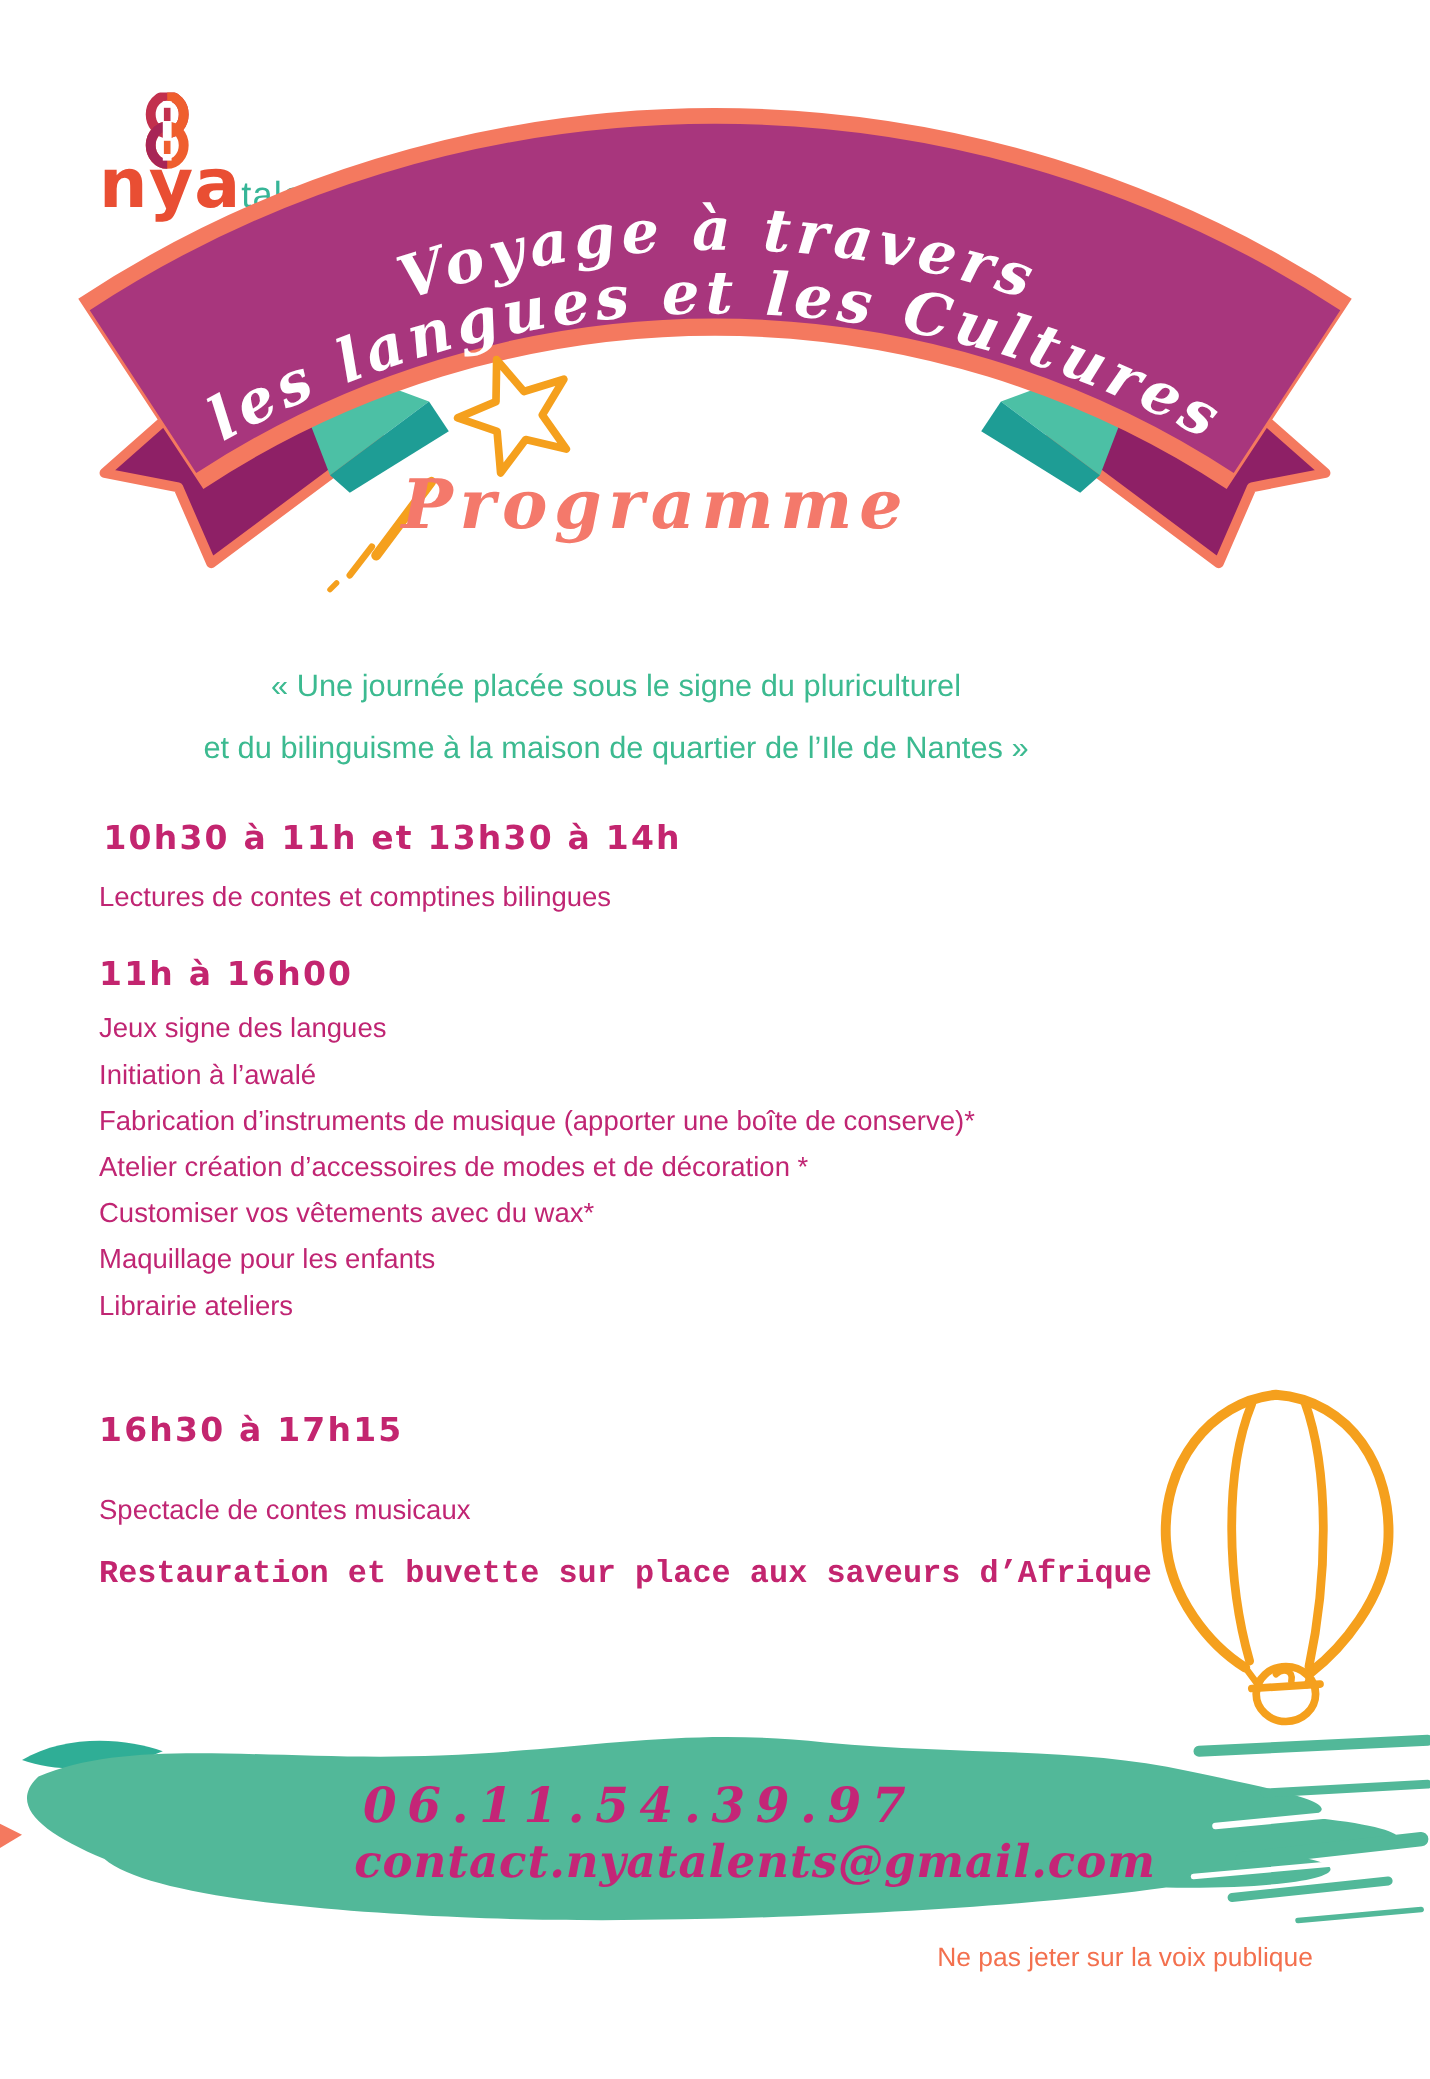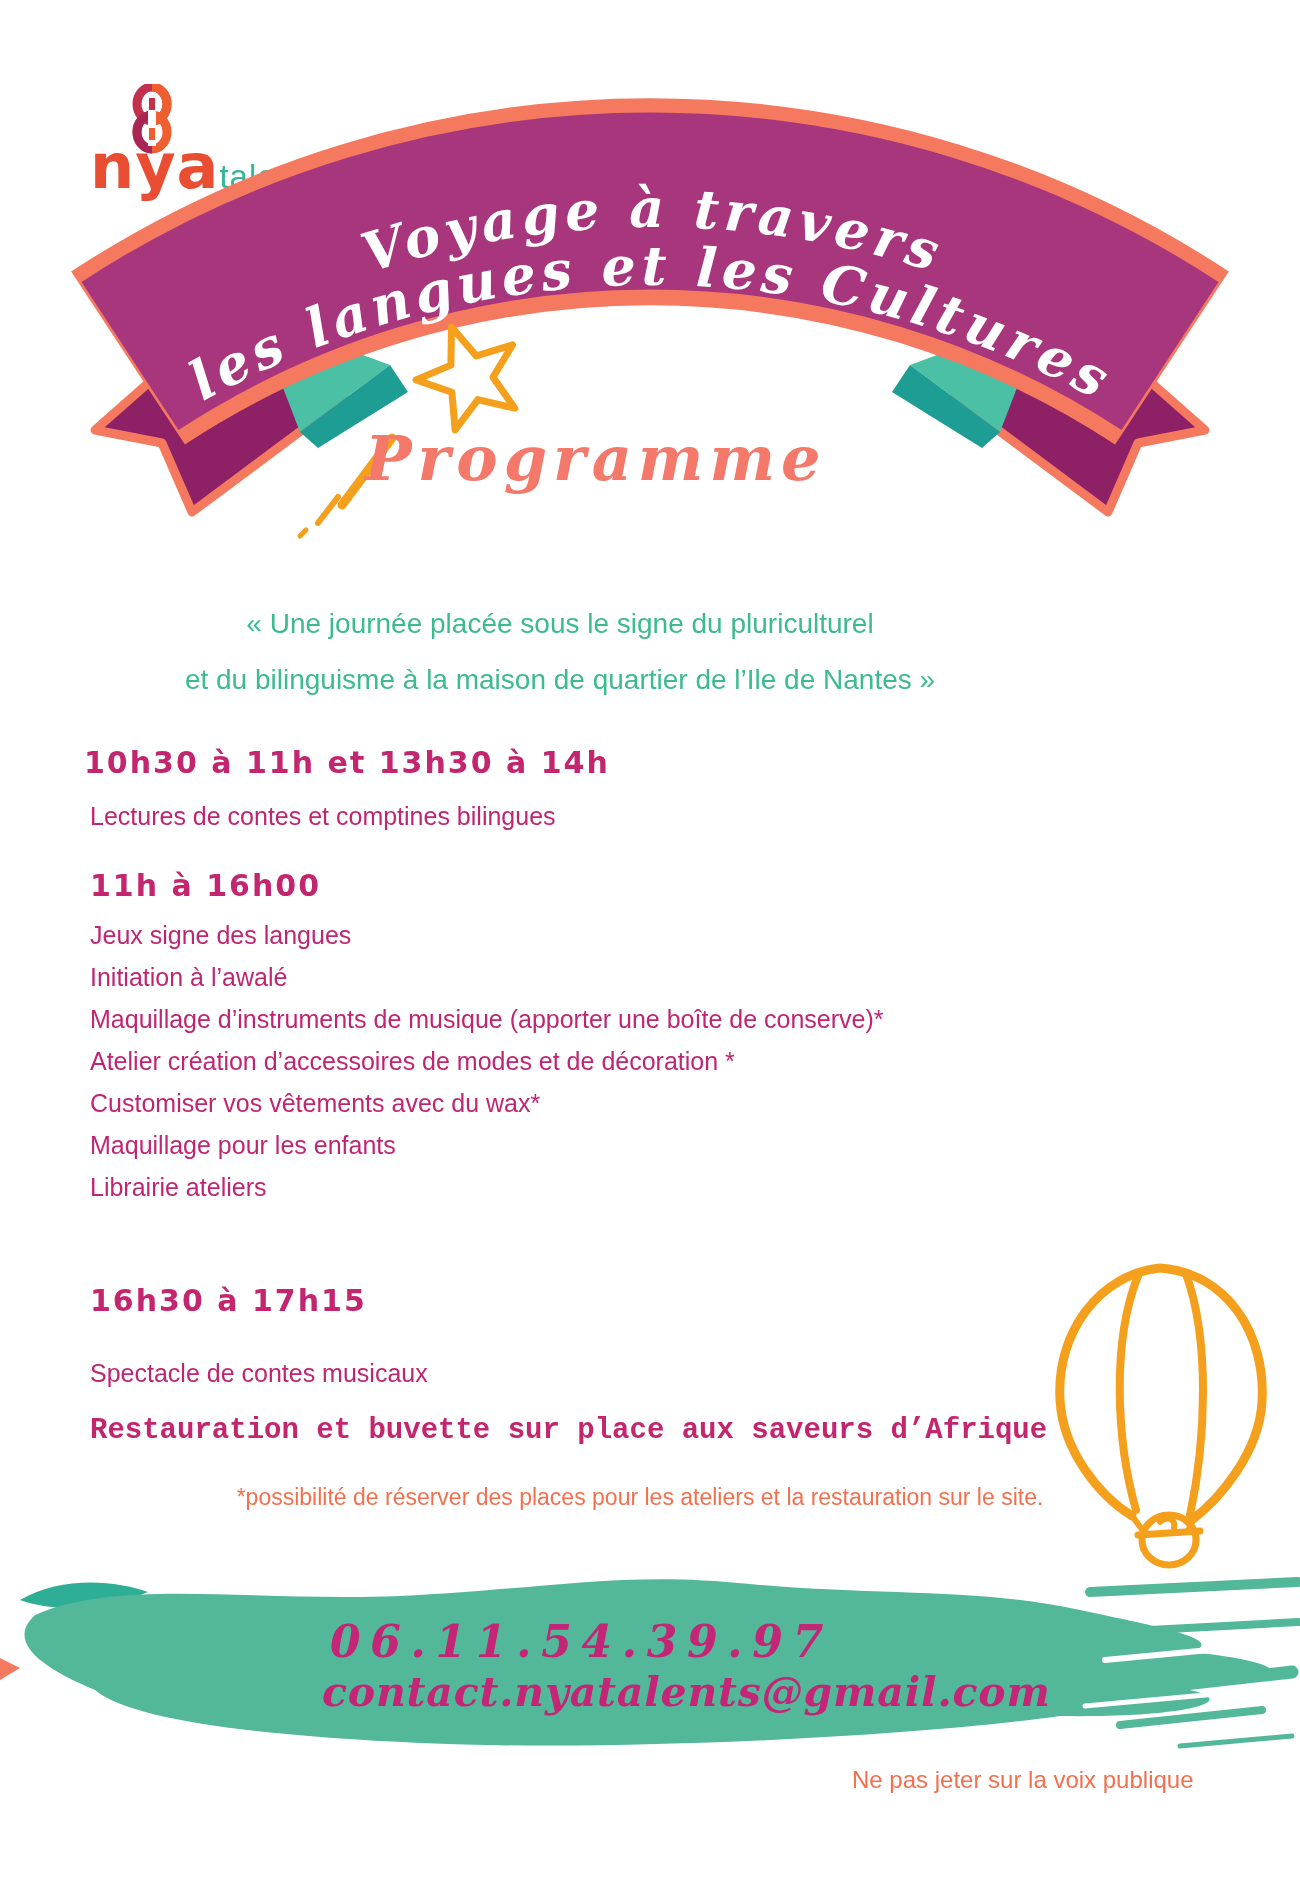--- a/index.html
+++ b/index.html
@@ -103,40 +103,39 @@
     </g>
   </svg>
 
   <div class="abs programme" style="left:365px;top:422px;width:400px;">Programme</div>
 
   <div class="abs quote" style="left:60px;top:596px;width:1000px;">
     <div>« Une journée placée sous le signe du pluriculturel</div>
     <div>et du bilinguisme à la maison de quartier de l’Ile de Nantes »</div>
   </div>
 
-  <div class="abs time-head" style="left:84px;top:745px;text-align:right;">10h30 à 11h et 13h30 à 14h</div>
+  <div class="abs time-head" style="left:94px;top:745px;text-align:right;">10h30 à 11h et 13h30 à 14h</div>
   <div class="abs item" style="left:90px;top:795px;">Lectures de contes et comptines bilingues</div>
 
   <div class="abs time-head" style="left:90px;top:868px;">11h à 16h00</div>
   <div class="abs" style="left:90px;top:914px;width:900px;">
     <div class="item">Jeux signe des langues</div>
     <div class="item">Initiation à l’awalé</div>
-    <div class="item">Maquillage d’instruments de musique (apporter une boîte de conserve)*</div>
+    <div class="item">Fabrication d’instruments de musique (apporter une boîte de conserve)*</div>
     <div class="item">Atelier création d’accessoires de modes et de décoration *</div>
     <div class="item">Customiser vos vêtements avec du wax*</div>
     <div class="item">Maquillage pour les enfants</div>
     <div class="item">Librairie ateliers</div>
   </div>
 
   <div class="abs time-head" style="left:90px;top:1283px;">16h30 à 17h15</div>
   <div class="abs item" style="left:90px;top:1332px;margin-top:20px;">Spectacle de contes musicaux</div>
 
   <div class="abs resto" style="left:90px;top:1414px;">Restauration et buvette sur place aux saveurs d’Afrique</div>
 
-  <div class="abs footnote" style="left:140px;top:1484px;width:1000px;">*possibilité de réserver des places pour les ateliers et la restauration sur le site.</div>
 
   <svg class="abs" style="left:1020px;top:1240px;" width="280" height="340" viewBox="0 0 280 340">
     <g stroke="#F5A01D" fill="none" stroke-linecap="round" stroke-linejoin="round">
       <path d="M 112 276 C 80 256, 43 212, 40 160 C 36 92, 80 34, 140 28
                C 208 33, 246 95, 242 162 C 239 214, 198 260, 172 280" stroke-width="9"></path>
       <path d="M 118 36 C 92 100, 96 200, 116 270" stroke-width="8"></path>
       <path d="M 166 34 C 190 100, 186 200, 170 275" stroke-width="8"></path>
       <path d="M 112 276 L 124 292" stroke-width="6"></path>
       <path d="M 172 280 L 168 292" stroke-width="6"></path>
       <path d="M 122 300 A 27 25 0 1 0 176 300 A 27 25 0 1 0 122 300" stroke-width="7"></path>

